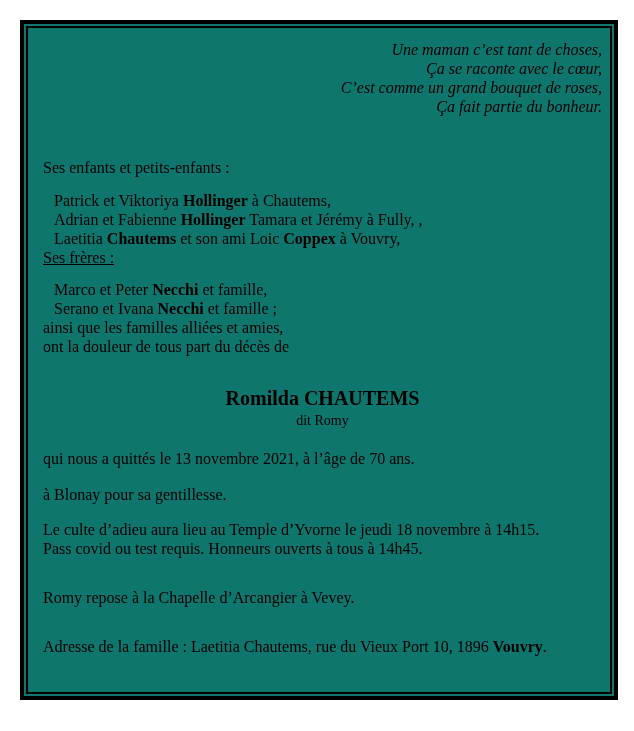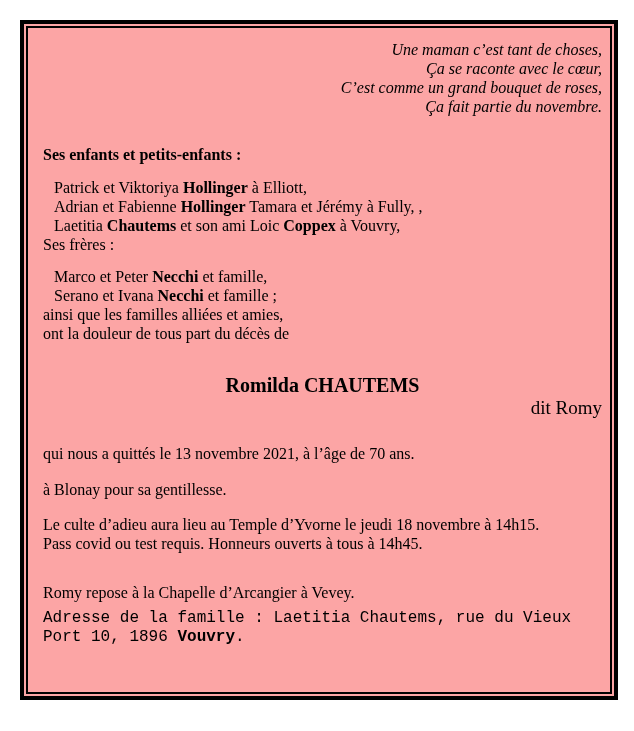--- a/index.html
+++ b/index.html
@@ -19,78 +19,78 @@
   }
   .frame {
     position: absolute;
     left: 20px;
     top: 20px;
     width: 598px;
     height: 680px;
     box-sizing: border-box;
     border: 4px solid #000000;
     padding: 2px;
-    background: #fca5a5;
+    background: #0f766e;
   }
   .frame-inner {
     width: 100%;
     height: 100%;
     box-sizing: border-box;
     border: 2px solid #000000;
     padding: 12px 8px 0 15px;
     overflow: hidden;
   }
   .poem {
     text-align: right;
     font-style: italic;
     margin-top: 0;
   }
   .section { margin: 0; }
-  .children-header { margin-top: 29px; font-weight: bold; }
+  .children-header { margin-top: 42px; }
   .children-list  { margin-top: 14px; padding-left: 11px; }
-  .brothers-header { margin-top: 0; }
+  .brothers-header { margin-top: 0; text-decoration: underline; }
   .brothers-list  { margin-top: 13px; padding-left: 11px; }
   .closing-lines  { margin-top: 0; }
   .deceased-name {
     margin-top: 30px;
     text-align: center;
     font-weight: bold;
     font-size: 20px;
     line-height: 24px;
   }
   .deceased-alias {
-    text-align: right;
-    font-size: 19px;
+    text-align: center;
+    font-size: 14px;
     line-height: 21px;
   }
-  .death-line   { margin-top: 26px; }
+  .death-line   { margin-top: 18px; }
   .thanks-lines { margin-top: 17px; }
   .service-lines{ margin-top: 16px; }
   .repose-line  { margin-top: 30px; }
-  .address-line { margin-top: 7px; font-family: Liberation Mono, monospace; }
+  .address-line { margin-top: 30px; }
   .bold { font-weight: bold; }
   .line { white-space: pre-wrap; }
 </style>
 </head>
 <body>
 
 <div class="frame">
   <div class="frame-inner">
 
     <div class="poem">
         <div class="line">Une maman c’est tant de choses,</div>
         <div class="line">Ça se raconte avec le cœur,</div>
         <div class="line">C’est comme un grand bouquet de roses,</div>
-        <div class="line">Ça fait partie du novembre.</div>
+        <div class="line">Ça fait partie du bonheur.</div>
       </div>
 
     <div class="section children-header line">Ses enfants et petits-enfants :</div>
 
     <div class="section children-list">
-        <div class="line"><span>Patrick et Viktoriya </span><span class="bold">Hollinger</span><span> à Elliott,</span></div>
+        <div class="line"><span>Patrick et Viktoriya </span><span class="bold">Hollinger</span><span> à Chautems,</span></div>
         <div class="line"><span>Adrian et Fabienne </span><span class="bold">Hollinger</span><span> Tamara et Jérémy à Fully, ,</span></div>
         <div class="line"><span>Laetitia </span><span class="bold">Chautems</span><span> et son ami Loic </span><span class="bold">Coppex</span><span> à Vouvry,</span></div>
       </div>
 
     <div class="section brothers-header line">Ses frères :</div>
 
     <div class="section brothers-list">
         <div class="line"><span>Marco et Peter </span><span class="bold">Necchi</span><span> et famille,</span></div>
         <div class="line"><span>Serano et Ivana </span><span class="bold">Necchi</span><span> et famille ;</span></div>
       </div>

